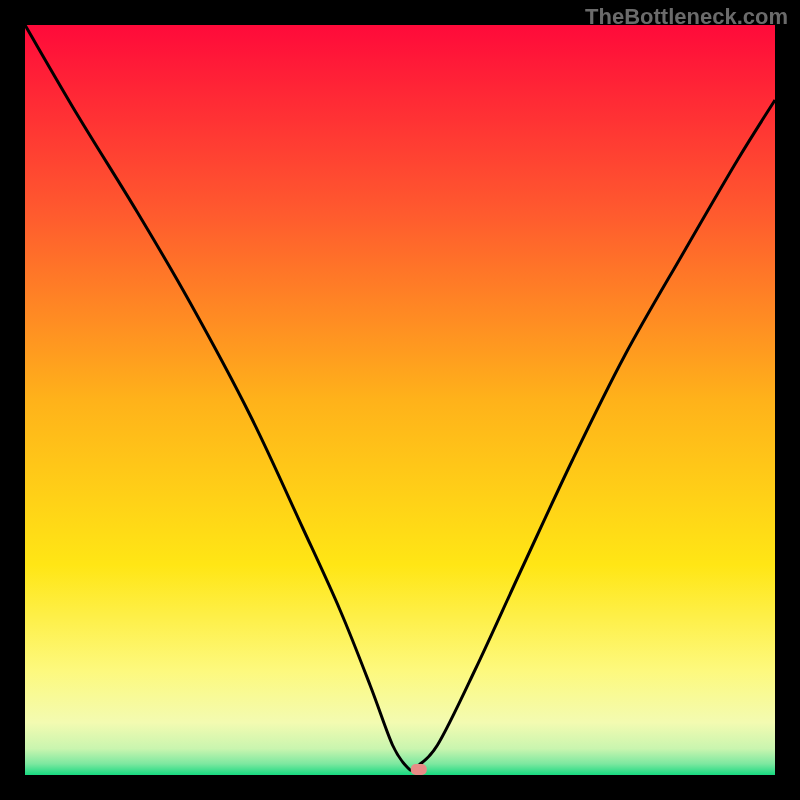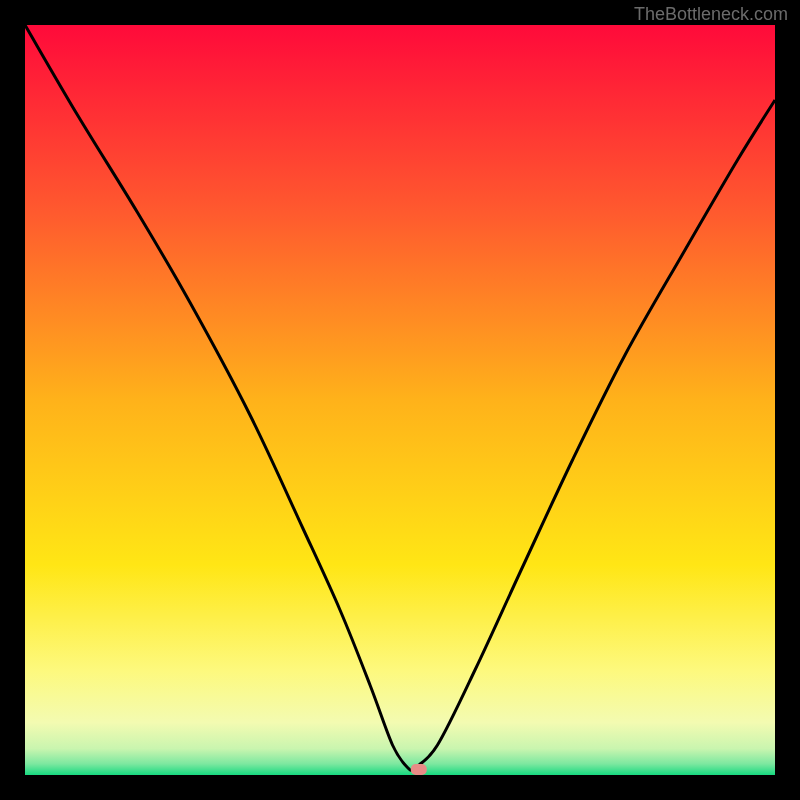--- a/index.html
+++ b/index.html
@@ -15,22 +15,22 @@
     position: relative;
     width: 800px;
     height: 800px;
     background: #000;
   }
   .watermark {
     position: absolute;
     top: 4px;
     right: 12px;
     color: #6b6b6b;
-    font-size: 18px;
-    font-weight: 400;
+    font-size: 22px;
+    font-weight: 700;
     letter-spacing: 0px;
     z-index: 5;
   }
   .plot {
     position: absolute;
     left: 25px;
     top: 25px;
     width: 750px;
     height: 750px;
   }

